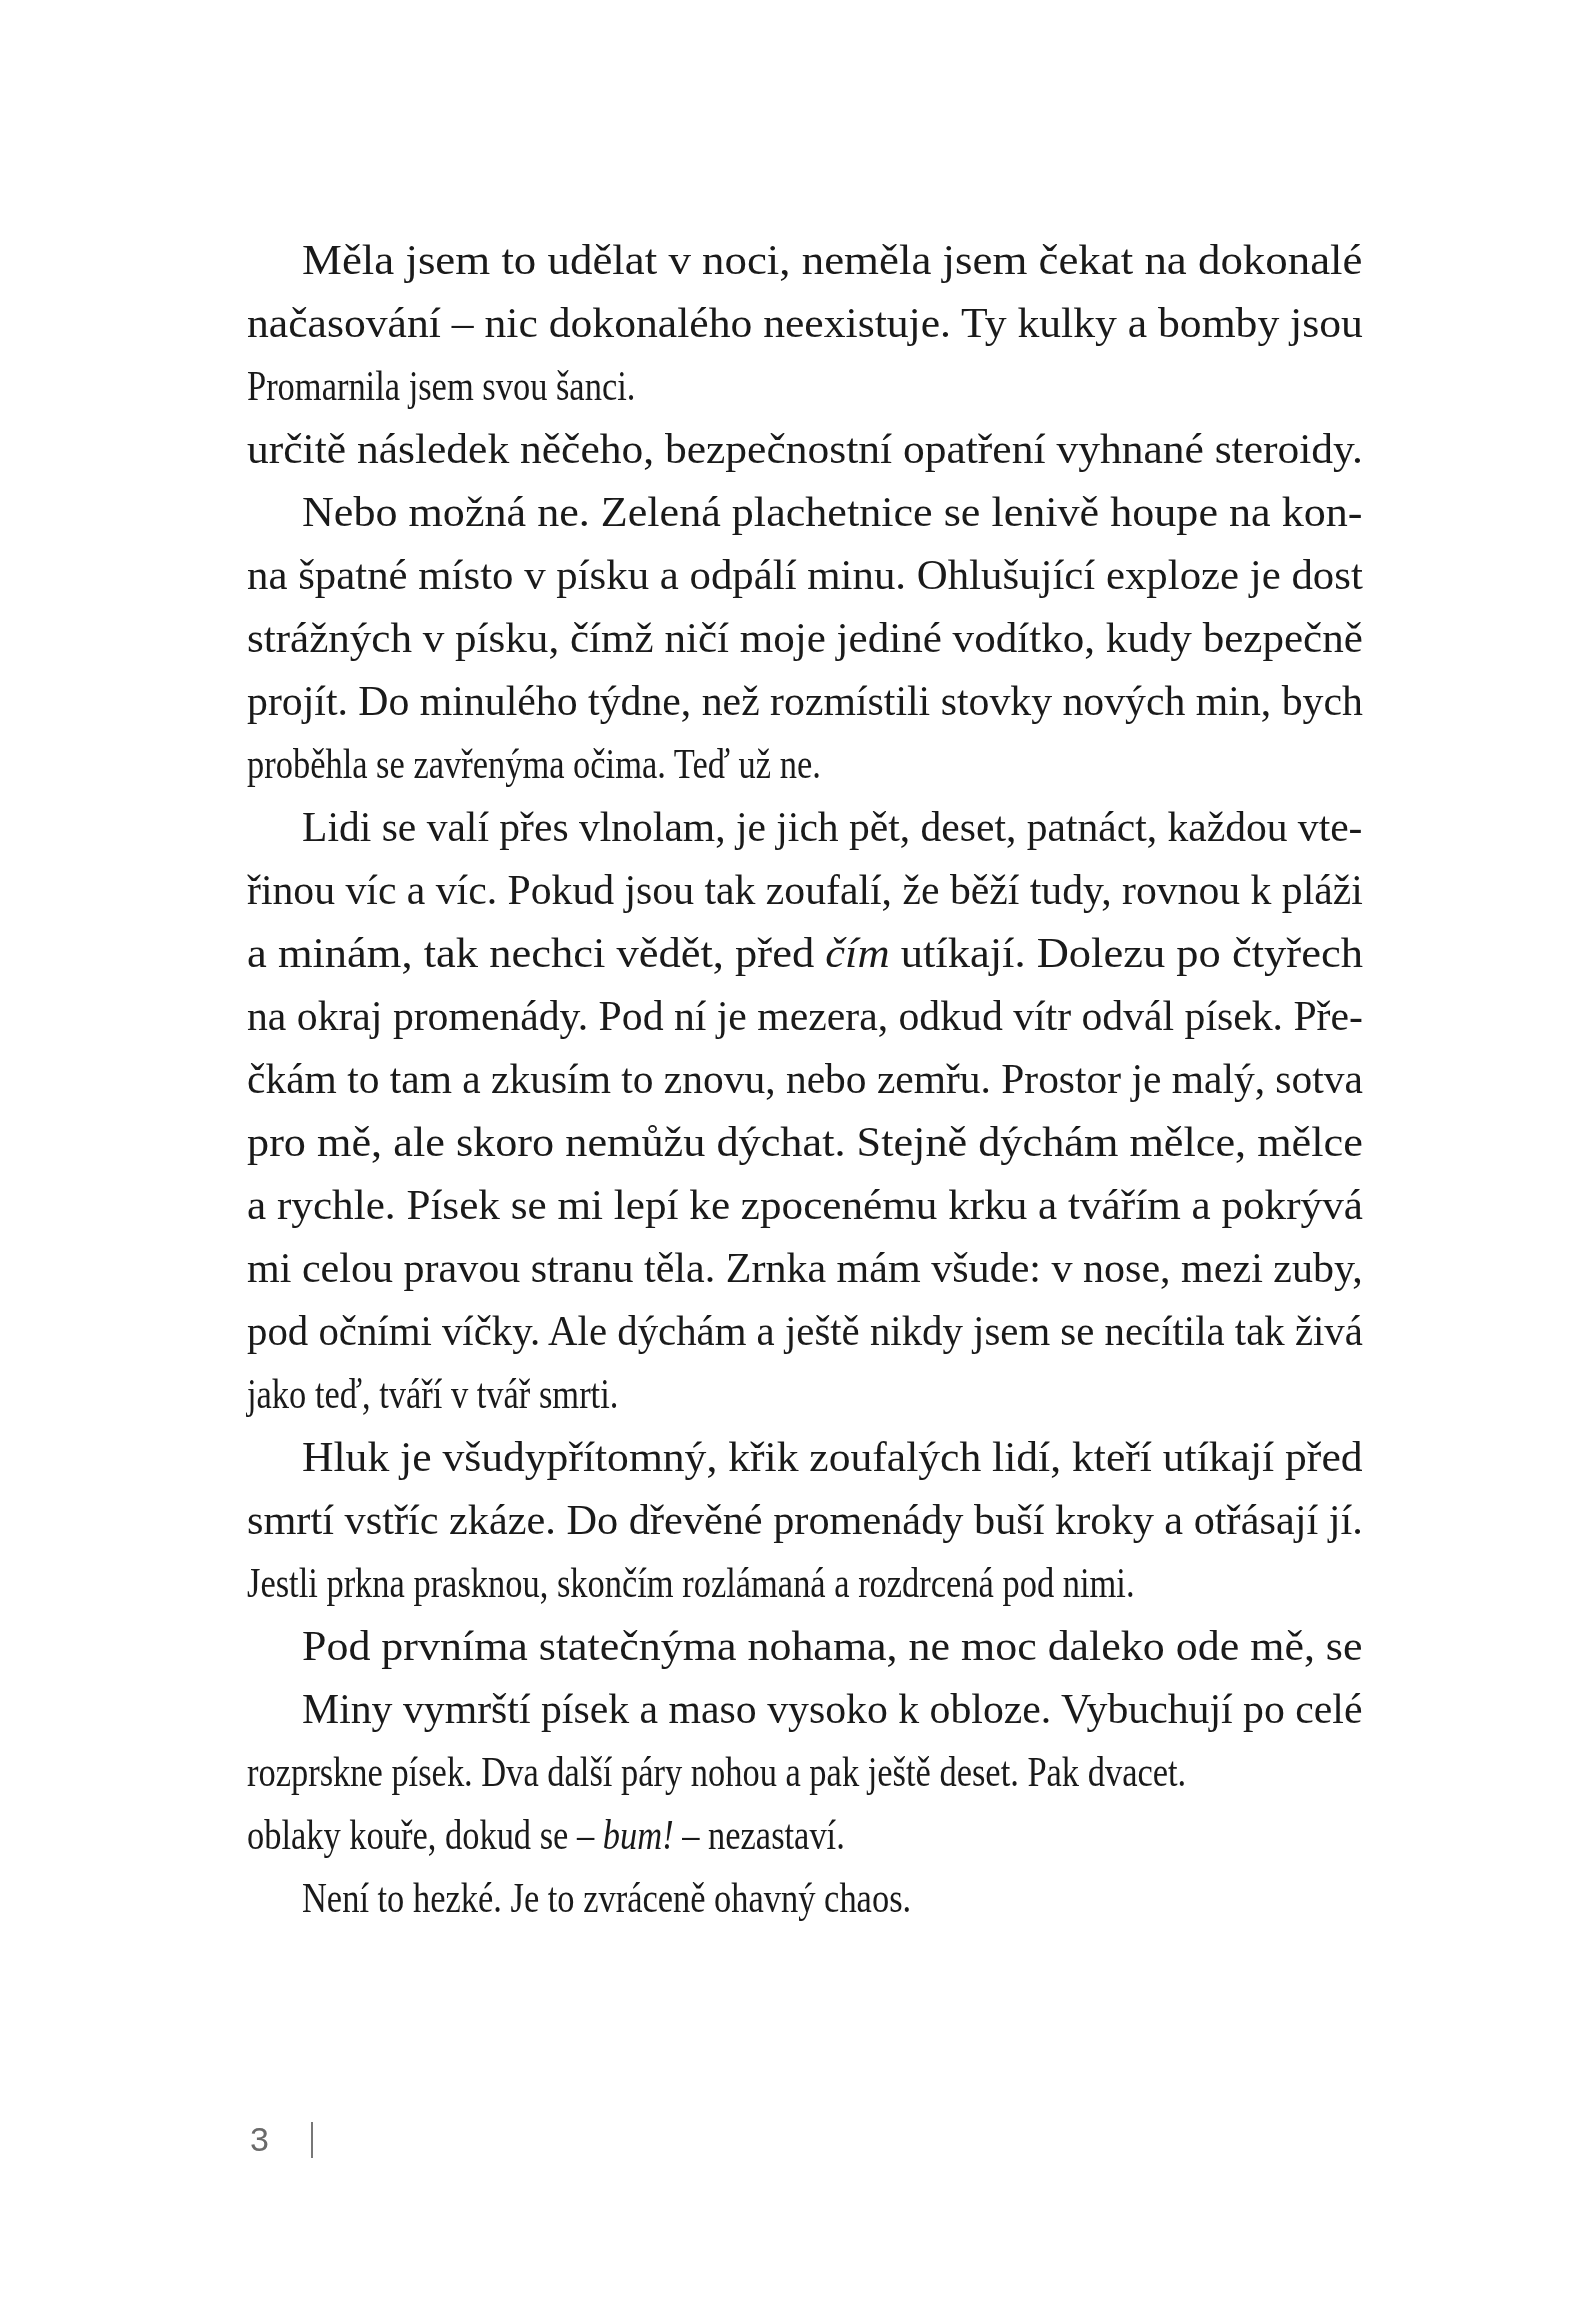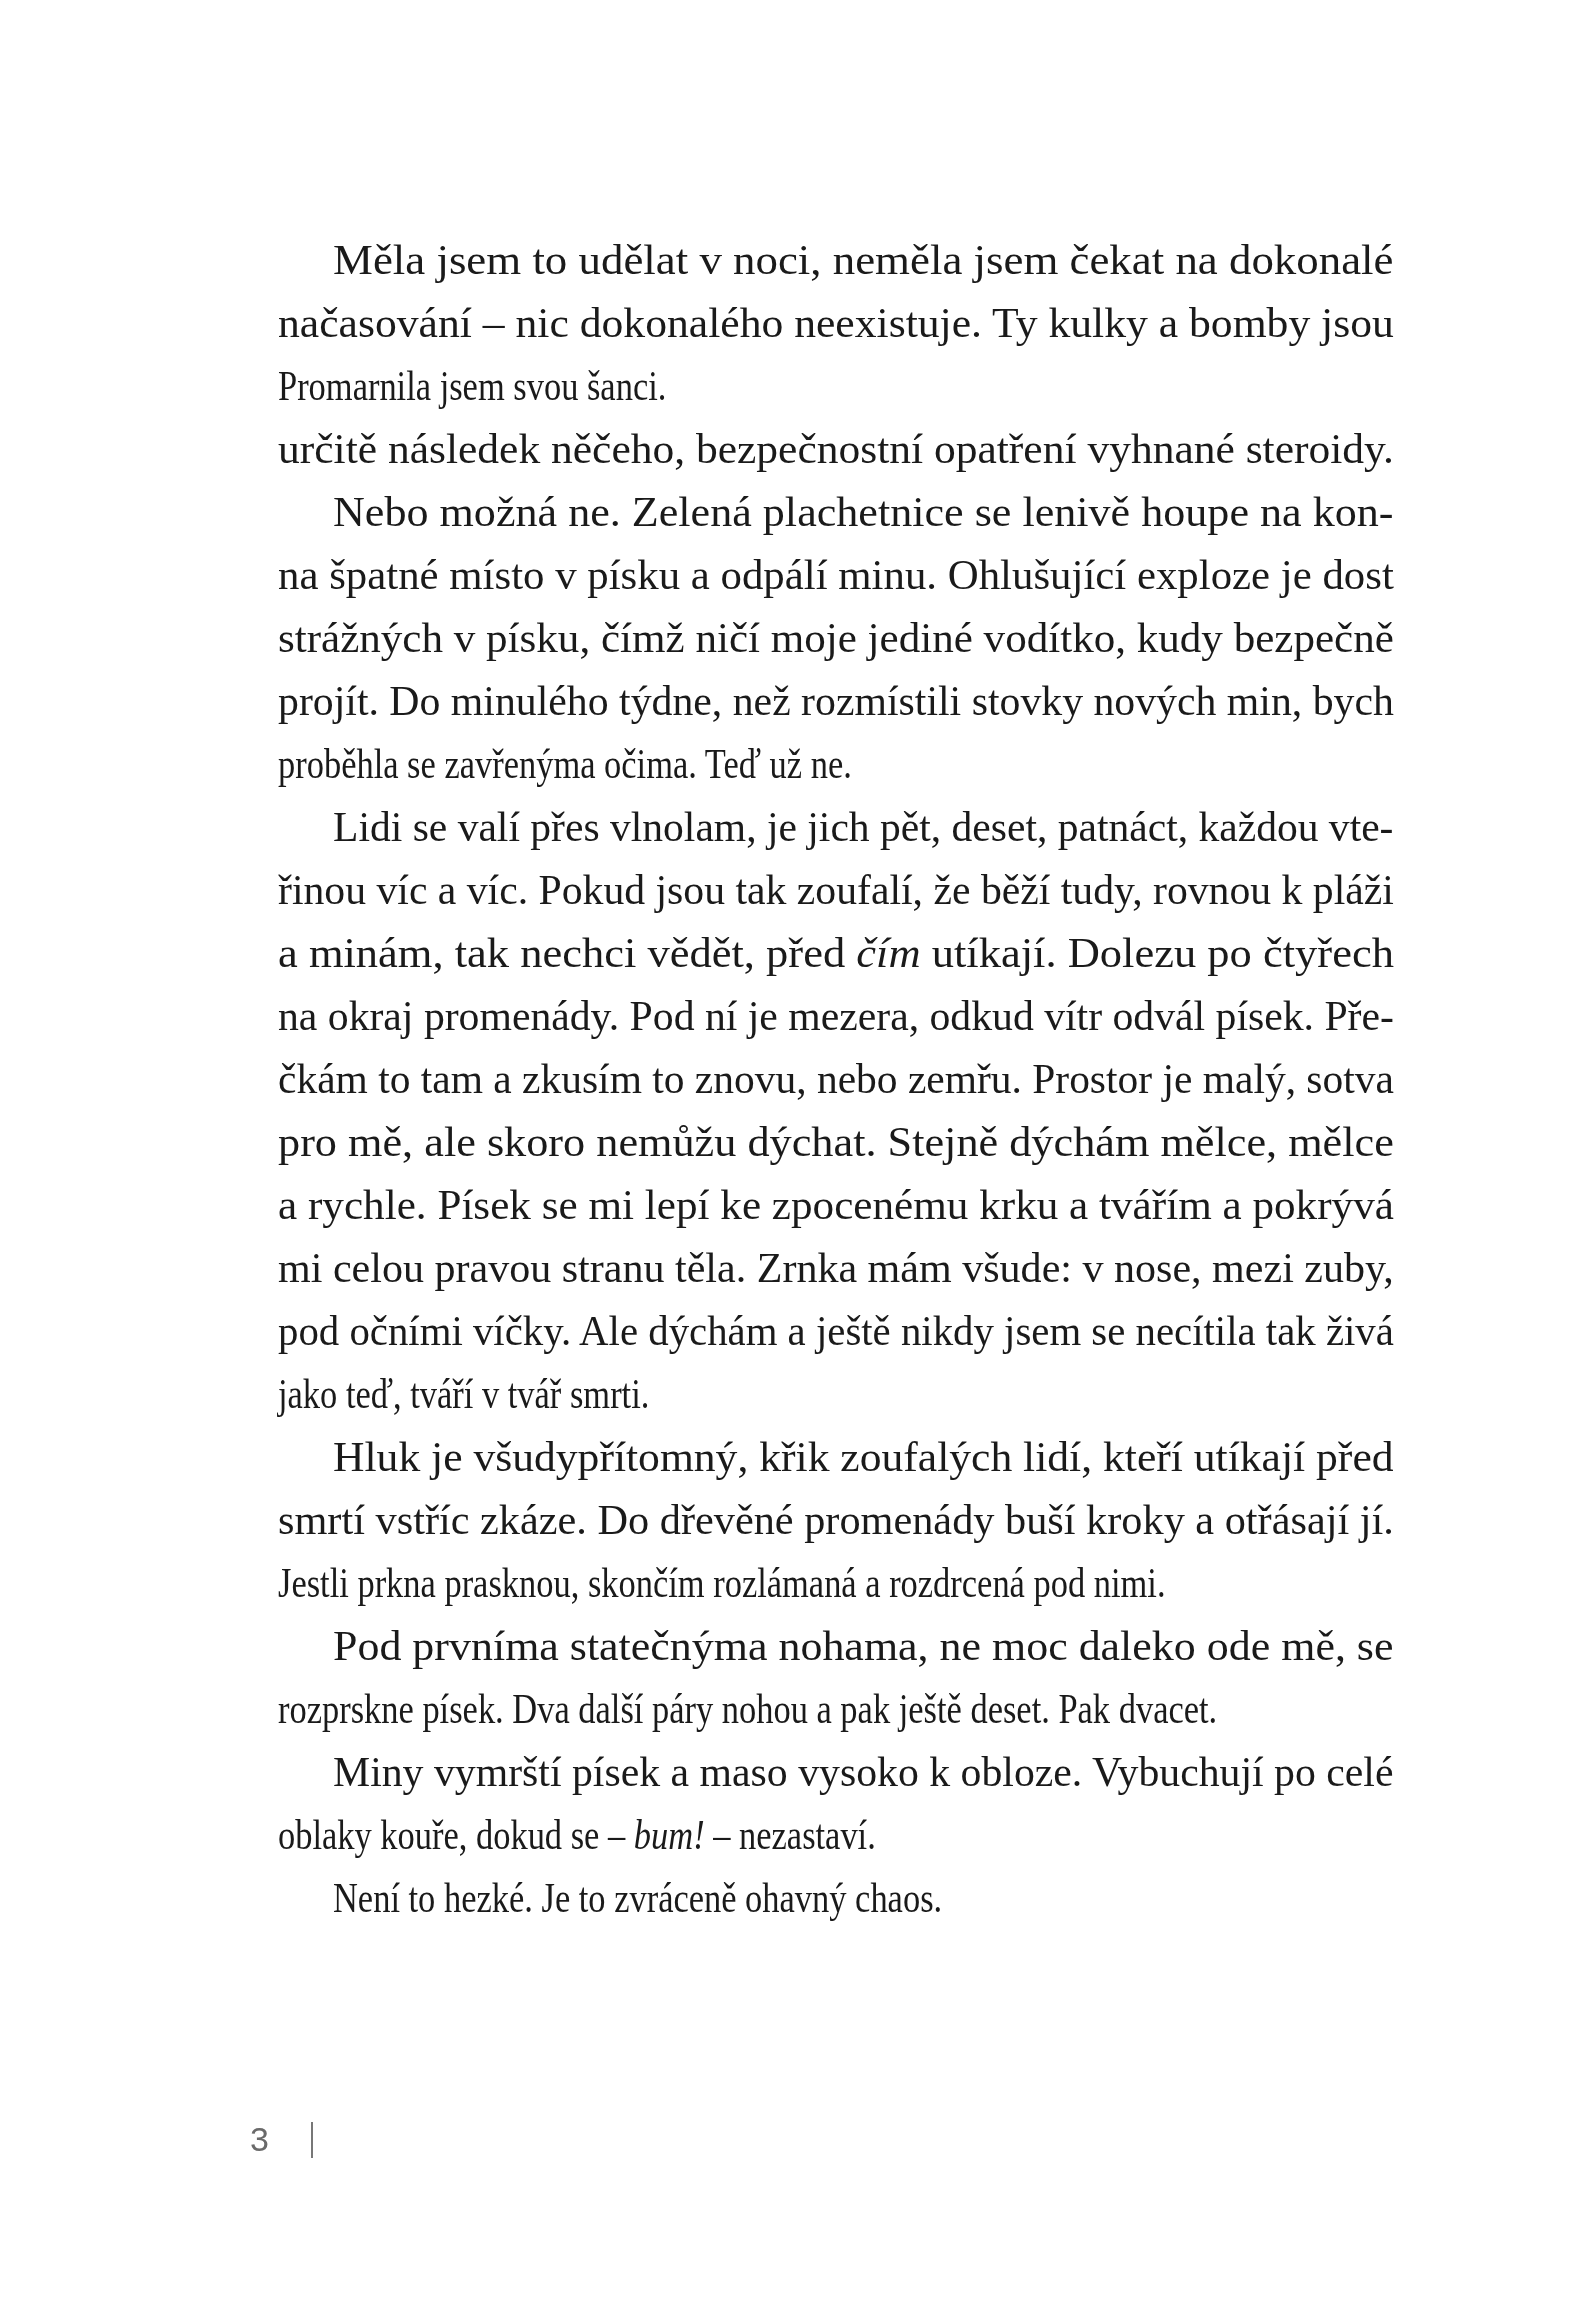--- a/index.html
+++ b/index.html
@@ -21,21 +21,20 @@
     background: #ffffff;
   }
   .text-block {
     position: absolute;
     left: 247px;
     top: 229px;
     width: 1117px;
     color: #1a1a1a;
     font-family: "Liberation Serif", "DejaVu Serif", serif;
     font-size: 42px;
-    margin-left: 31px;
   }
   .line {
     display: block;
     height: 63px;
     line-height: 63px;
     white-space: nowrap;
     position: relative;
   }
   .line .inner {
     display: inline-block;
@@ -84,21 +83,21 @@
       <div class="line"><span class="inner" style="transform: scaleX(0.9873);"><span>čkám to tam a zkusím to znovu, nebo zemřu. Prostor je malý, sotva</span></span></div>
       <div class="line"><span class="inner" style="transform: scaleX(1.0537);"><span>pro mě, ale skoro nemůžu dýchat. Stejně dýchám mělce, mělce</span></span></div>
       <div class="line"><span class="inner" style="transform: scaleX(1.0277);"><span>a rychle. Písek se mi lepí ke zpocenému krku a tvářím a pokrývá</span></span></div>
       <div class="line"><span class="inner" style="transform: scaleX(1.0011);"><span>mi celou pravou stranu těla. Zrnka mám všude: v nose, mezi zuby,</span></span></div>
       <div class="line"><span class="inner" style="transform: scaleX(0.9716);"><span>pod očními víčky. Ale dýchám a ještě nikdy jsem se necítila tak živá</span></span></div>
       <div class="line"><span class="inner" style="transform: scaleX(0.82);"><span>jako teď, tváří v tvář smrti.</span></span></div>
       <div class="line indent"><span class="inner" style="transform: scaleX(1.0379);"><span>Hluk je všudypřítomný, křik zoufalých lidí, kteří utíkají před</span></span></div>
       <div class="line"><span class="inner" style="transform: scaleX(1.0071);"><span>smrtí vstříc zkáze. Do dřevěné promenády buší kroky a otřásají jí.</span></span></div>
       <div class="line"><span class="inner" style="transform: scaleX(0.82);"><span>Jestli prkna prasknou, skončím rozlámaná a rozdrcená pod nimi.</span></span></div>
       <div class="line indent"><span class="inner" style="transform: scaleX(1.0463);"><span>Pod prvníma statečnýma nohama, ne moc daleko ode mě, se</span></span></div>
+      <div class="line indent"><span class="inner" style="transform: scaleX(0.9943);"><span>Miny vymrští písek a maso vysoko k obloze. Vybuchují po celé</span></span></div>
       <div class="line"><span class="inner" style="transform: scaleX(0.82);"><span>rozprskne písek. Dva další páry nohou a pak ještě deset. Pak dvacet.</span></span></div>
-      <div class="line indent"><span class="inner" style="transform: scaleX(0.9943);"><span>Miny vymrští písek a maso vysoko k obloze. Vybuchují po celé</span></span></div>
       <div class="line"><span class="inner" style="transform: scaleX(0.82);"><span>oblaky kouře, dokud se – </span><i>bum!</i><span> – nezastaví.</span></span></div>
       <div class="line indent"><span class="inner" style="transform: scaleX(0.82);"><span>Není to hezké. Je to zvráceně ohavný chaos.</span></span></div>
     </div>
   <span class="page-number">3</span>
   <span class="page-bar"></span>
 </div>
 
 
 </body></html>

